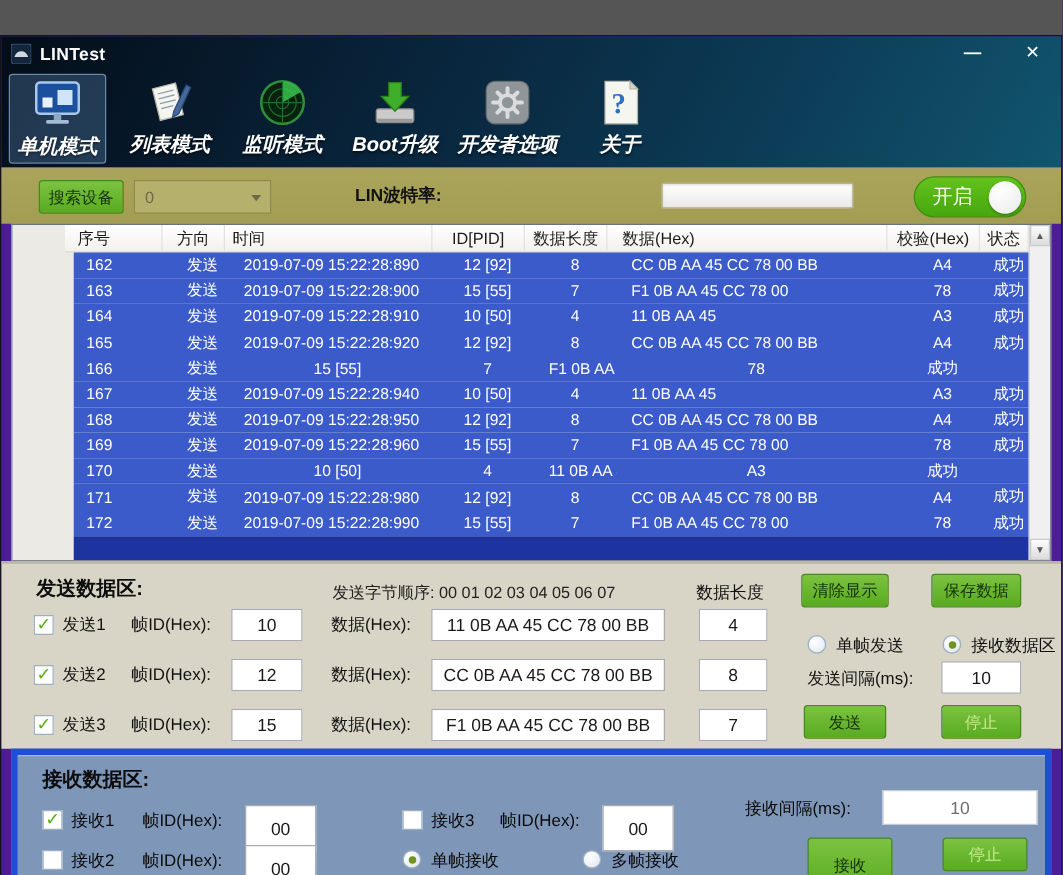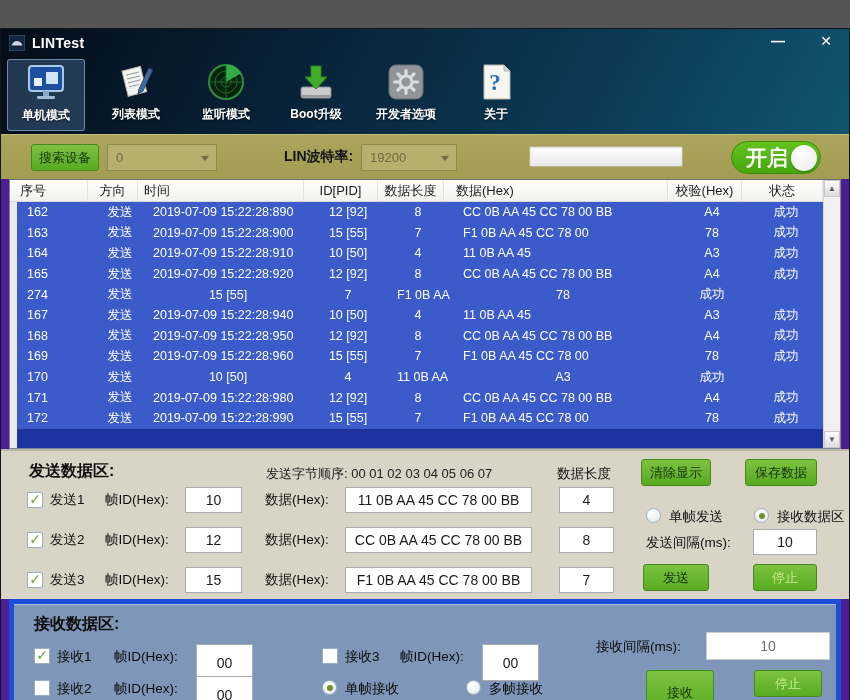--- a/index.html
+++ b/index.html
@@ -16,43 +16,43 @@
   .titlebar{ position:relative; height:28px; display:flex; align-items:center; padding-left:8px; }
   .app-title{ color:#fff; font-weight:bold; font-size:14px; margin-left:7px; letter-spacing:.3px; }
   .win-btns{ position:absolute; right:6px; top:2px; display:flex; gap:14px; }
   .win-btn{ width:34px; height:20px; color:#fff; font-size:14px; font-weight:bold;
     display:flex; align-items:center; justify-content:center; cursor:pointer; }
   .toolbar{ display:flex; align-items:flex-start; padding:2px 0 0 6px; gap:12px; }
   .tool-item{ width:78px; height:72px; display:flex; flex-direction:column; align-items:center;
     justify-content:flex-start; border-radius:3px; padding-top:2px; cursor:pointer; }
   .tool-item.on{ background:rgba(110,160,215,.28); border:1px solid rgba(170,205,240,.55); }
   .tool-icon{ height:42px; display:flex; align-items:center; justify-content:center; }
-  .tool-label{ color:#fff; font-size:12px; font-weight:bold; margin-top:3px; white-space:nowrap; text-shadow:0 1px 2px rgba(0,0,0,.6); }
+  .tool-label{ color:#fff; font-size:16px; font-weight:bold; margin-top:3px; white-space:nowrap; text-shadow:0 1px 2px rgba(0,0,0,.6);font-style:italic; }
   
   .controlbar{ position:relative; height:45px; background:linear-gradient(#aaa55b,#a29d52); border-top:1px solid #c3bd7a; }
   .btn{ background:linear-gradient(#7cc240,#58ab21); border:1px solid #47891a; border-radius:3px;
     color:#17320a; font-size:13px; display:flex; align-items:center; justify-content:center; cursor:pointer; }
   .search-btn{ position:absolute; left:30px; top:9px; width:68px; height:27px; }
   .dropdown{ position:absolute; top:9px; height:27px; background:#b5b06b; border:1px solid #8e894e;
     color:#6e6947; font-size:13px; display:flex; align-items:center; padding:0 8px; cursor:pointer; }
   .dd-device{ left:106px; width:110px; }
   .dd-baud{ left:360px; width:96px; }
   .dd-arrow{ position:absolute; right:7px; top:11px; width:0; height:0;
     border-left:4px solid transparent; border-right:4px solid transparent; border-top:5px solid #6e6947; }
   .baud-label{ position:absolute; left:283px; top:13px; font-size:14px; font-weight:600; color:#111; }
   .progressbar{ position:absolute; left:528px; top:11px; width:154px; height:21px;
     background:linear-gradient(#ffffff,#e9e9e9); border:1px solid #b9b48f; border-radius:2px; box-shadow:inset 0 1px 2px rgba(0,0,0,.15); }
   .toggle{ position:absolute; right:28px; top:6px; width:90px; height:33px; border-radius:17px;
     background:linear-gradient(#63c21d,#46a70e); border:1px solid #3c8e0c; display:flex; align-items:center; cursor:pointer; }
-  .toggle-text{ color:#fff; font-size:21px; font-weight:bold; margin-left:14px; }
+  .toggle-text{ color:#fff; font-size:16px; font-weight:normal; margin-left:14px; }
   .toggle-knob{ position:absolute; right:3px; top:3px; width:26px; height:26px; border-radius:50%;
     background:radial-gradient(circle at 35% 30%,#ffffff,#e9e9e9); box-shadow:0 1px 2px rgba(0,0,0,.3); }
   
   .table-wrap{ position:relative; height:270px; margin:0 8px; background:#eceae4;
-    border:1px solid #7f8795; border-top-color:#6a7280; display:flex; flex-direction:column; overflow:hidden; }
+    border:1px solid #7f8795; border-top-color:#6a7280; display:flex; flex-direction:column; overflow:hidden;padding-left:42px; }
   .tgrid{ display:grid; grid-template-columns:78px 50px 166px 74px 66px 224px 74px 1fr; }
   .thead{ height:22px; background:linear-gradient(#ffffff,#f2f1ee); border-bottom:1px solid #d9d9d9; padding-right:17px; }
   .hcell{ font-size:13px; color:#1c1c1c; display:flex; align-items:center; border-right:1px solid #e4e2dd; }
   .hcell.c0{ padding-left:10px; }
   .hcell.c2{ padding-left:6px; }
   .hcell.c5{ padding-left:12px; }
   .hcell.c1,.hcell.c3,.hcell.c4,.hcell.c6,.hcell.c7{ justify-content:center; }
   .tbody{ flex:1; display:flex; flex-direction:column; padding-right:17px; }
   .trow{ height:20.6px; background:#3b5bca; margin-left:7px; cursor:default; }
   .tcell{ font-size:12.5px; color:#fff; display:flex; align-items:center; overflow:hidden; white-space:nowrap; }
@@ -196,24 +196,20 @@
     </div>
   </div>
 
   <div class="controlbar">
     <div class="btn search-btn">搜索设备</div>
     <div class="dropdown dd-device">
       <span>0</span>
       <span class="dd-arrow"></span>
     </div>
     <span class="baud-label">LIN波特率:</span>
-    <div class="dropdown dd-baud">
-      <span>19200</span>
-      <span class="dd-arrow"></span>
-    </div>
     <div class="progressbar"></div>
     <div class="toggle">
       <span class="toggle-text">开启</span>
       <span class="toggle-knob"></span>
     </div>
   </div>
 
   <div class="table-wrap">
     <div class="thead tgrid" id="table-head">
         <div class="hcell c0">序号</div>
@@ -260,21 +256,21 @@
           <div class="tcell c0">165</div>
           <div class="tcell c1">发送</div>
           <div class="tcell c2">2019-07-09 15:22:28:920</div>
           <div class="tcell c3">12 [92]</div>
           <div class="tcell c4">8</div>
           <div class="tcell c5">CC 0B AA 45 CC 78 00 BB</div>
           <div class="tcell c6">A4</div>
           <div class="tcell c7">成功</div>
         </div>
         <div class="trow tgrid">
-          <div class="tcell c0">274</div>
+          <div class="tcell c0">166</div>
           <div class="tcell c1">发送</div>
           <div class="tcell c3">15 [55]</div>
           <div class="tcell c4">7</div>
           <div class="tcell c5">F1 0B AA 45 CC 78 00</div>
           <div class="tcell c6">78</div>
           <div class="tcell c7">成功</div>
         </div>
         <div class="trow tgrid">
           <div class="tcell c0">167</div>
           <div class="tcell c1">发送</div>

